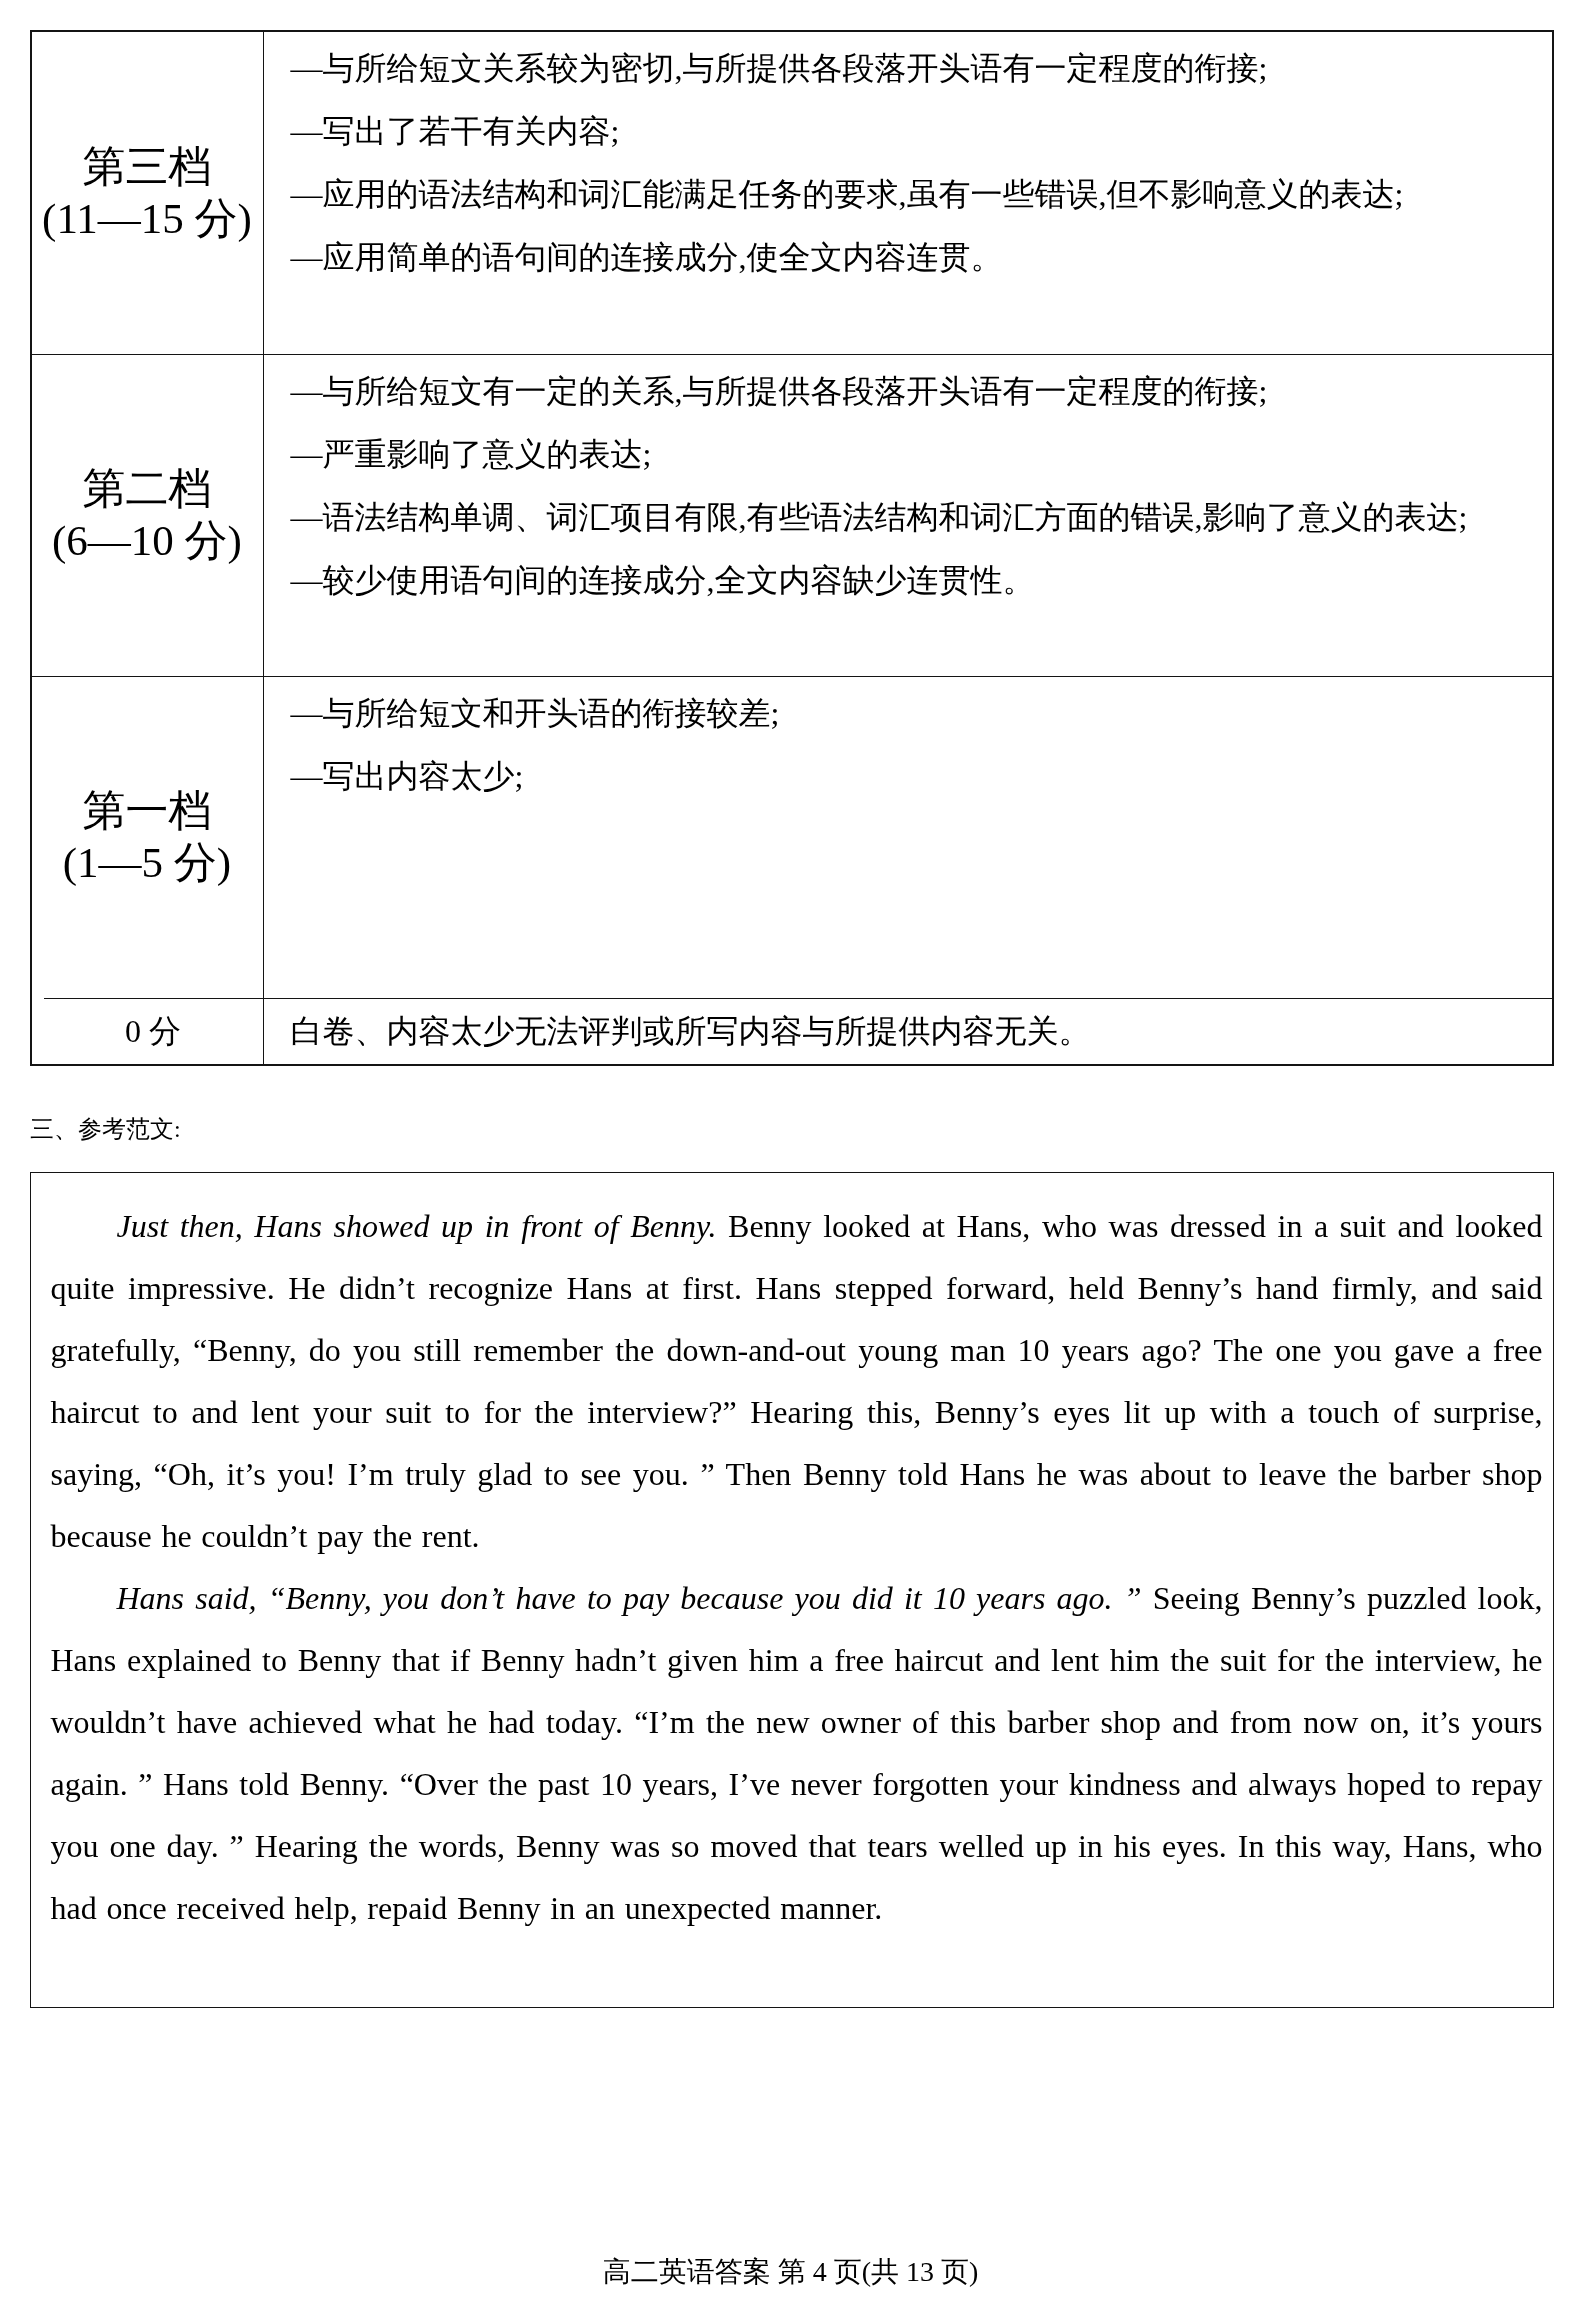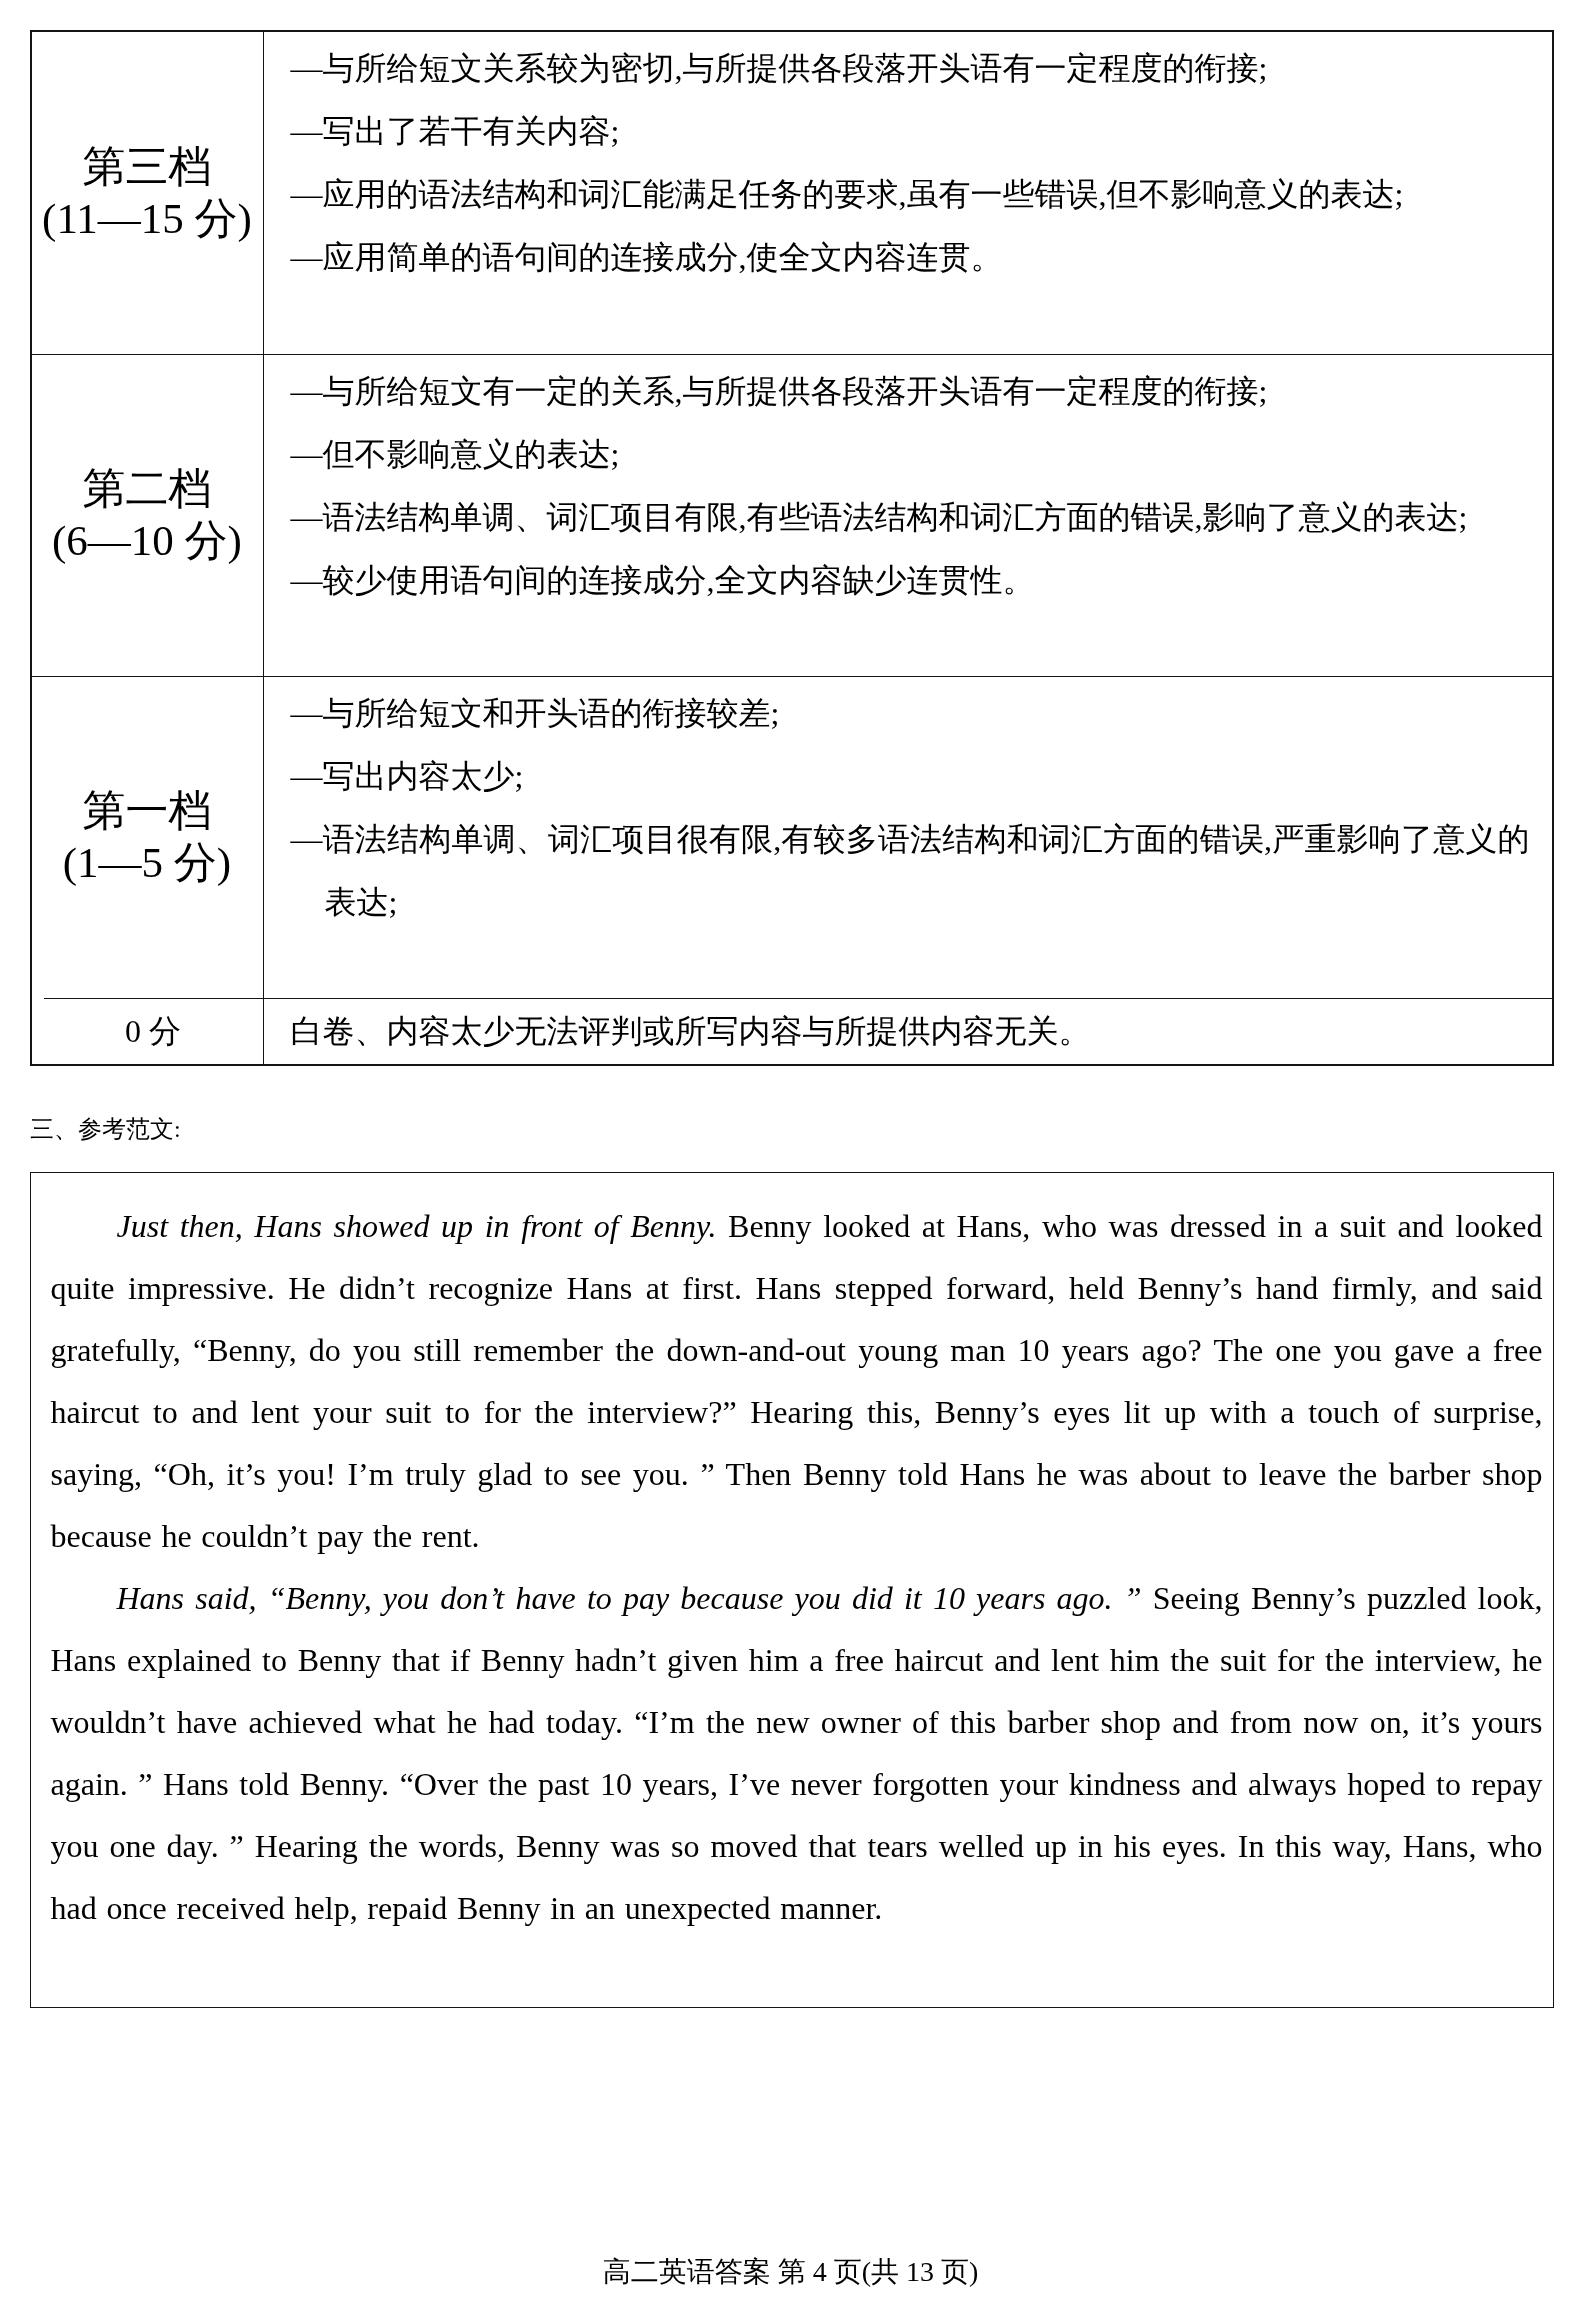--- a/index.html
+++ b/index.html
@@ -71,31 +71,30 @@
         <div class="criteria-item">—与所给短文关系较为密切,与所提供各段落开头语有一定程度的衔接;</div>
         <div class="criteria-item">—写出了若干有关内容;</div>
         <div class="criteria-item">—应用的语法结构和词汇能满足任务的要求,虽有一些错误,但不影响意义的表达;</div>
         <div class="criteria-item">—应用简单的语句间的连接成分,使全文内容连贯。</div>
       </div></div>
     <div class="t-row row-1"><div class="cell cell-left">
         <div>第二档</div>
         <div>(6—10 分)</div>
       </div><div class="cell cell-right">
         <div class="criteria-item">—与所给短文有一定的关系,与所提供各段落开头语有一定程度的衔接;</div>
-        <div class="criteria-item">—但不影响意义的表达;</div>
+        <div class="criteria-item">—严重影响了意义的表达;</div>
         <div class="criteria-item">—语法结构单调、词汇项目有限,有些语法结构和词汇方面的错误,影响了意义的表达;</div>
         <div class="criteria-item">—较少使用语句间的连接成分,全文内容缺少连贯性。</div>
       </div></div>
     <div class="t-row row-2"><div class="cell cell-left">
         <div>第一档</div>
         <div>(1—5 分)</div>
       </div><div class="cell cell-right">
         <div class="criteria-item">—与所给短文和开头语的衔接较差;</div>
         <div class="criteria-item">—写出内容太少;</div>
-        <div class="criteria-item">—语法结构单调、词汇项目很有限,有较多语法结构和词汇方面的错误,严重影响了意义的表达;</div>
       </div></div>
     <div class="t-row row-3"><div class="cell cell-left">
         <div>0 分</div>
       </div><div class="cell cell-right">
         <div class="criteria-item">白卷、内容太少无法评判或所写内容与所提供内容无关。</div>
       </div></div>
   </div>
 
 <div id="section-heading">三、参考范文:</div>
 

